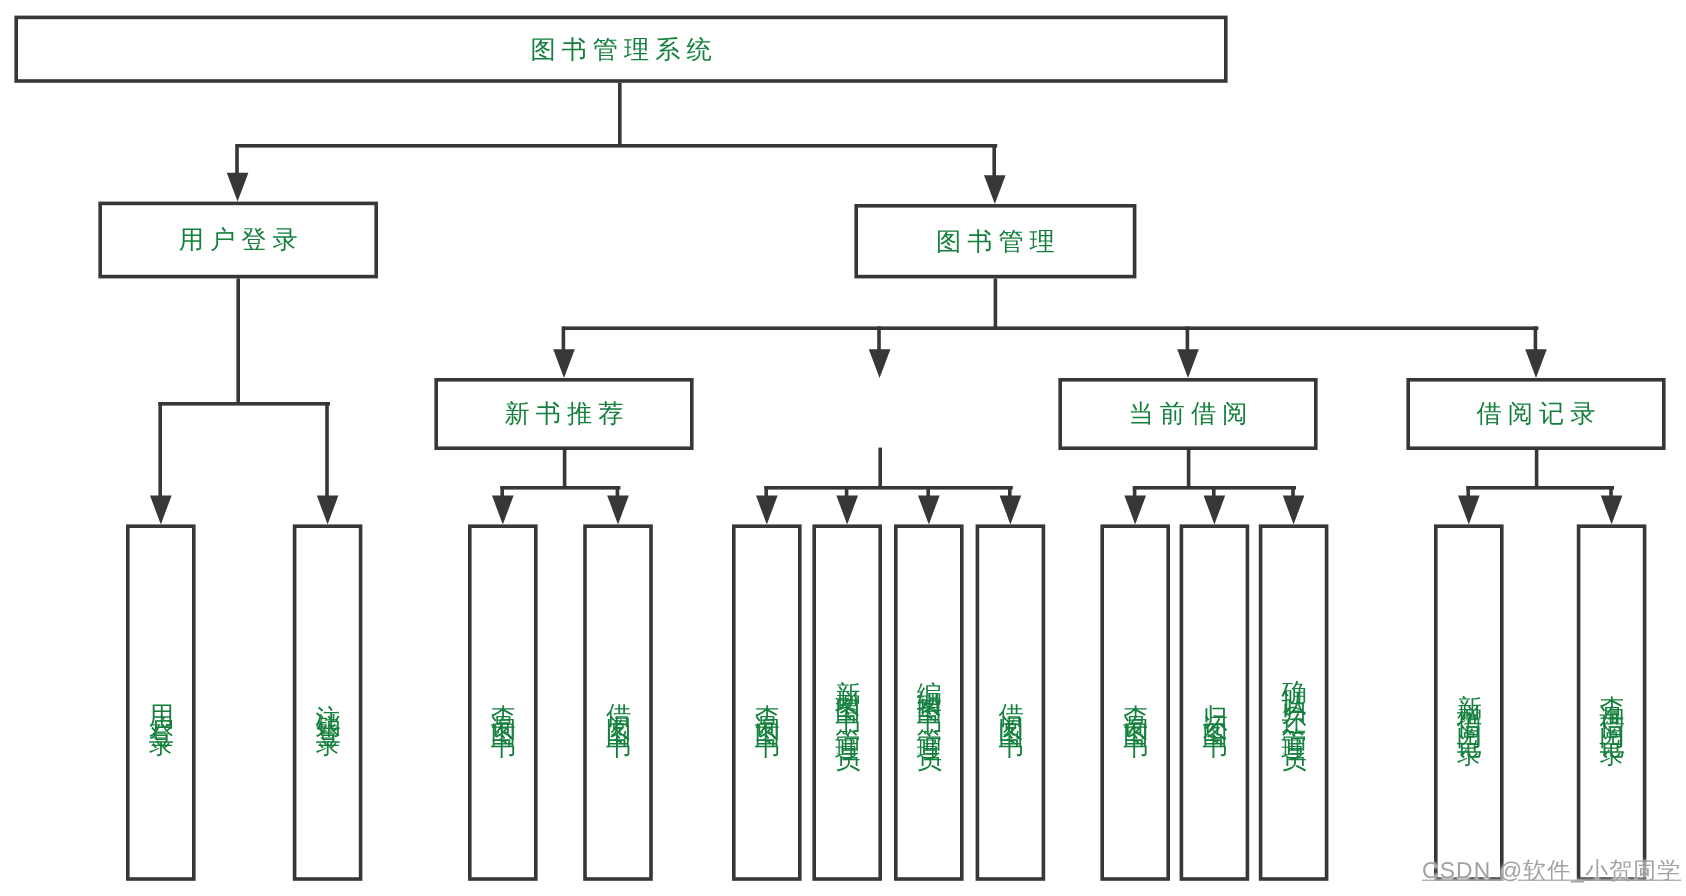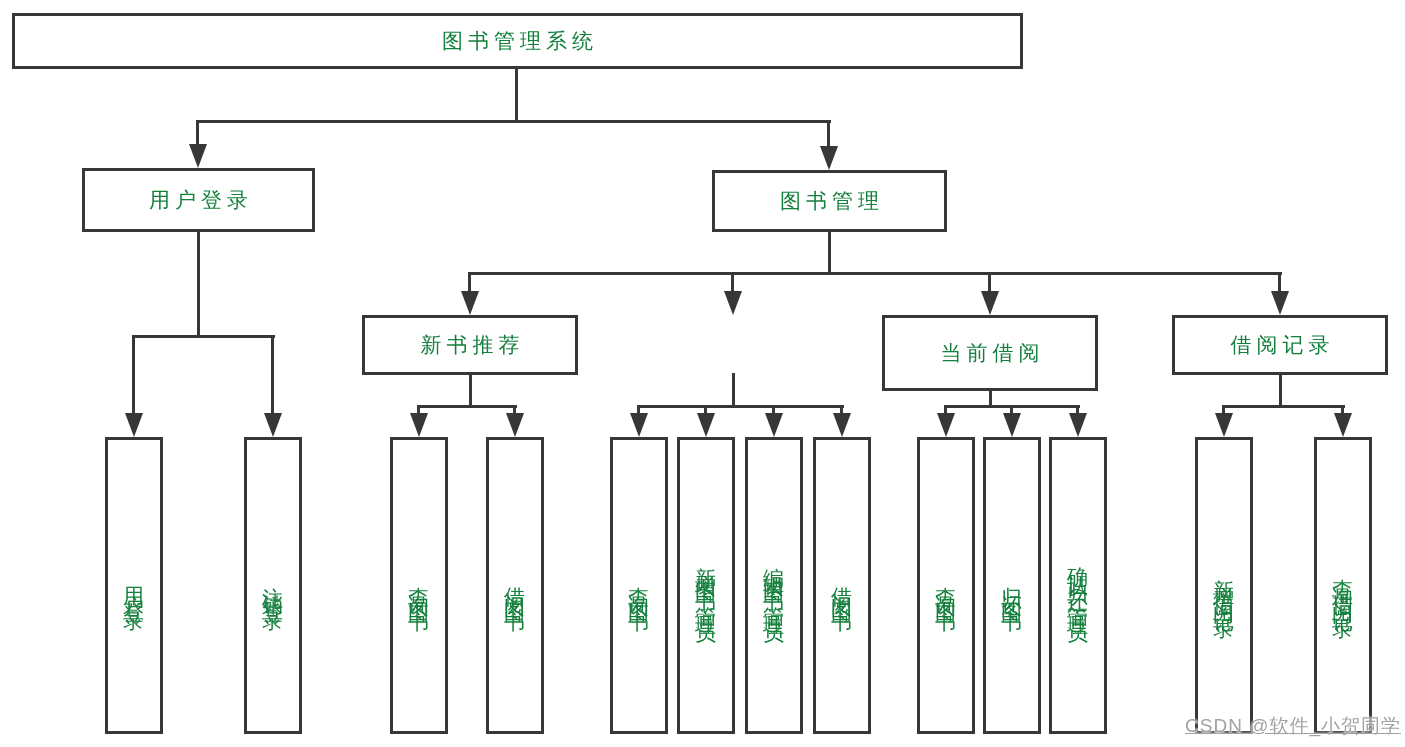--- a/index.html
+++ b/index.html
@@ -100,21 +100,21 @@
   <div class="vline" style="left:828px; top:230px; height:44px;"></div>
   <div class="hline" style="left:469px; top:272px; width:813px;"></div>
   <div class="arrow" style="left:461px; top:272px; height:43px;"></div>
   <div class="arrow" style="left:724px; top:272px; height:43px;"></div>
   <div class="arrow" style="left:981px; top:272px; height:43px;"></div>
   <div class="arrow" style="left:1271px; top:272px; height:43px;"></div>
 
   <div class="box" style="left:362px; top:315px; width:216px; height:60px;">
     <span class="label">新书推荐</span>
   </div>
-  <div class="box" style="left:882px; top:315px; width:216px; height:76px;">
+  <div class="box" style="left:882px; top:315px; width:216px; height:60px;">
     <span class="label">当前借阅</span>
   </div>
   <div class="box" style="left:1172px; top:315px; width:216px; height:60px;">
     <span class="label">借阅记录</span>
   </div>
 
   <div class="vline" style="left:469px; top:373px; height:34px;"></div>
   <div class="hline" style="left:417px; top:405px; width:100px;"></div>
   <div class="arrow" style="left:410px; top:405px; height:32px;"></div>
   <div class="arrow" style="left:506px; top:405px; height:32px;"></div>

